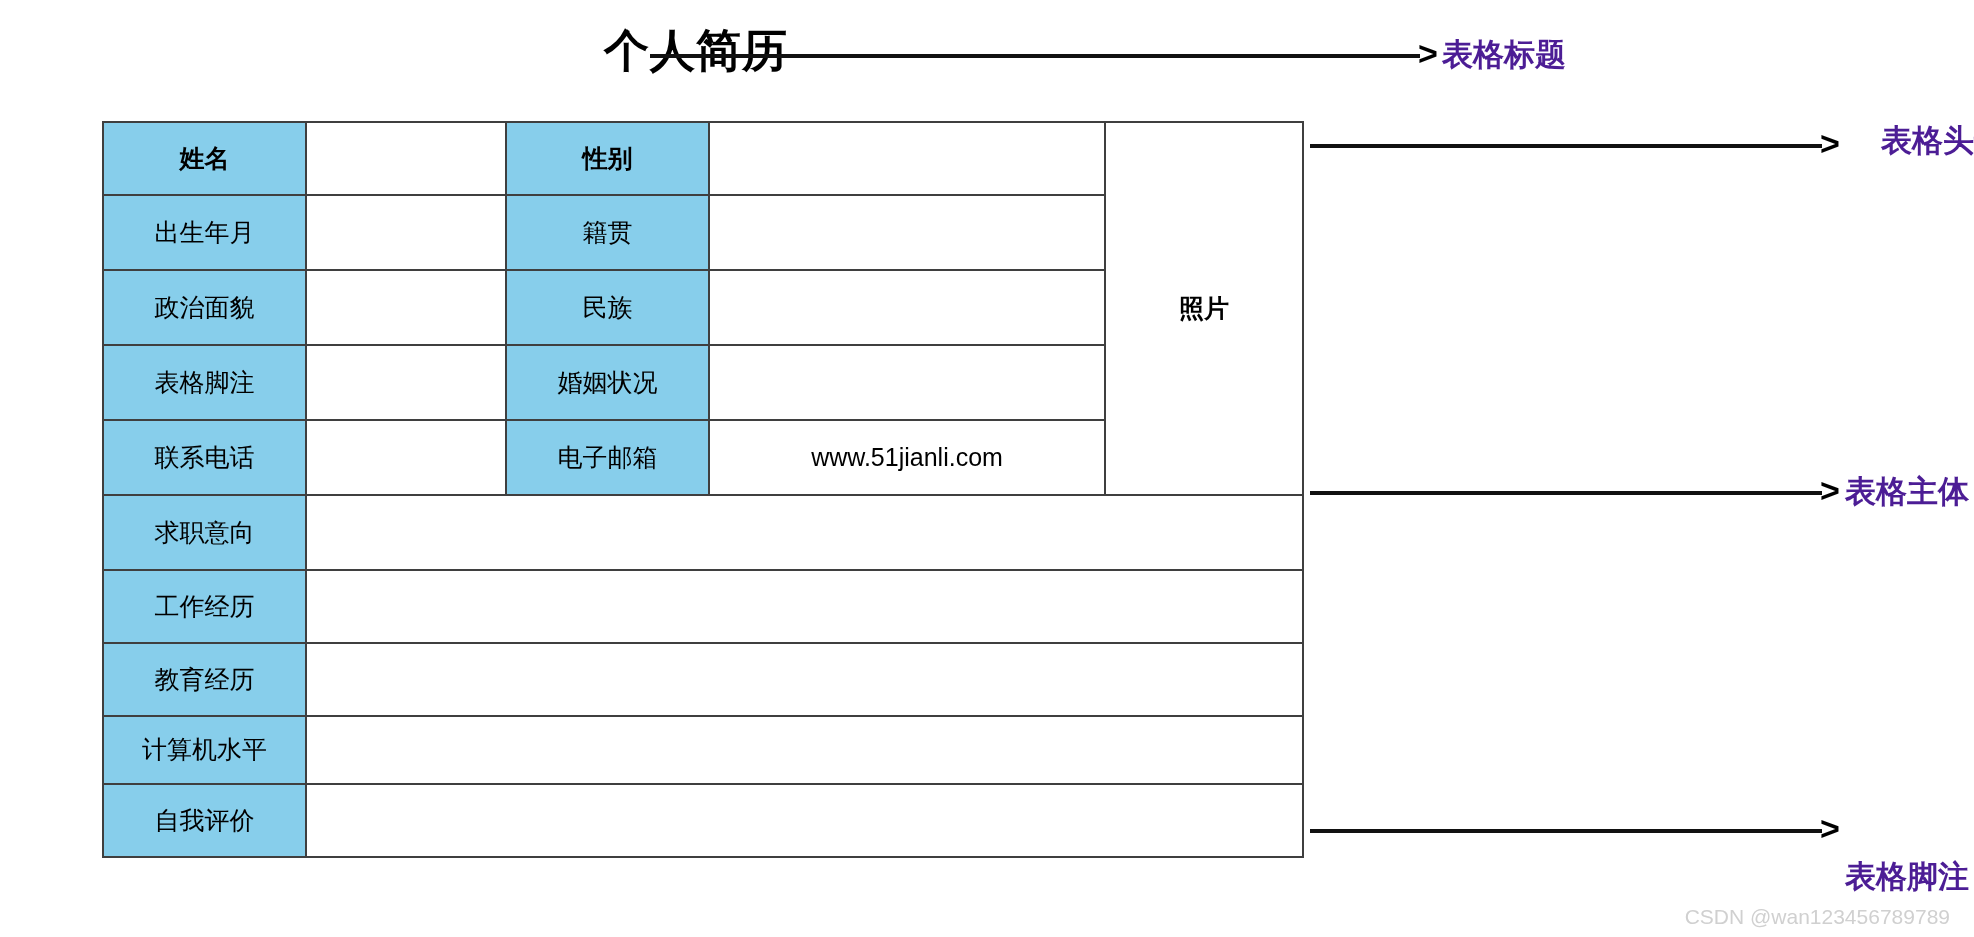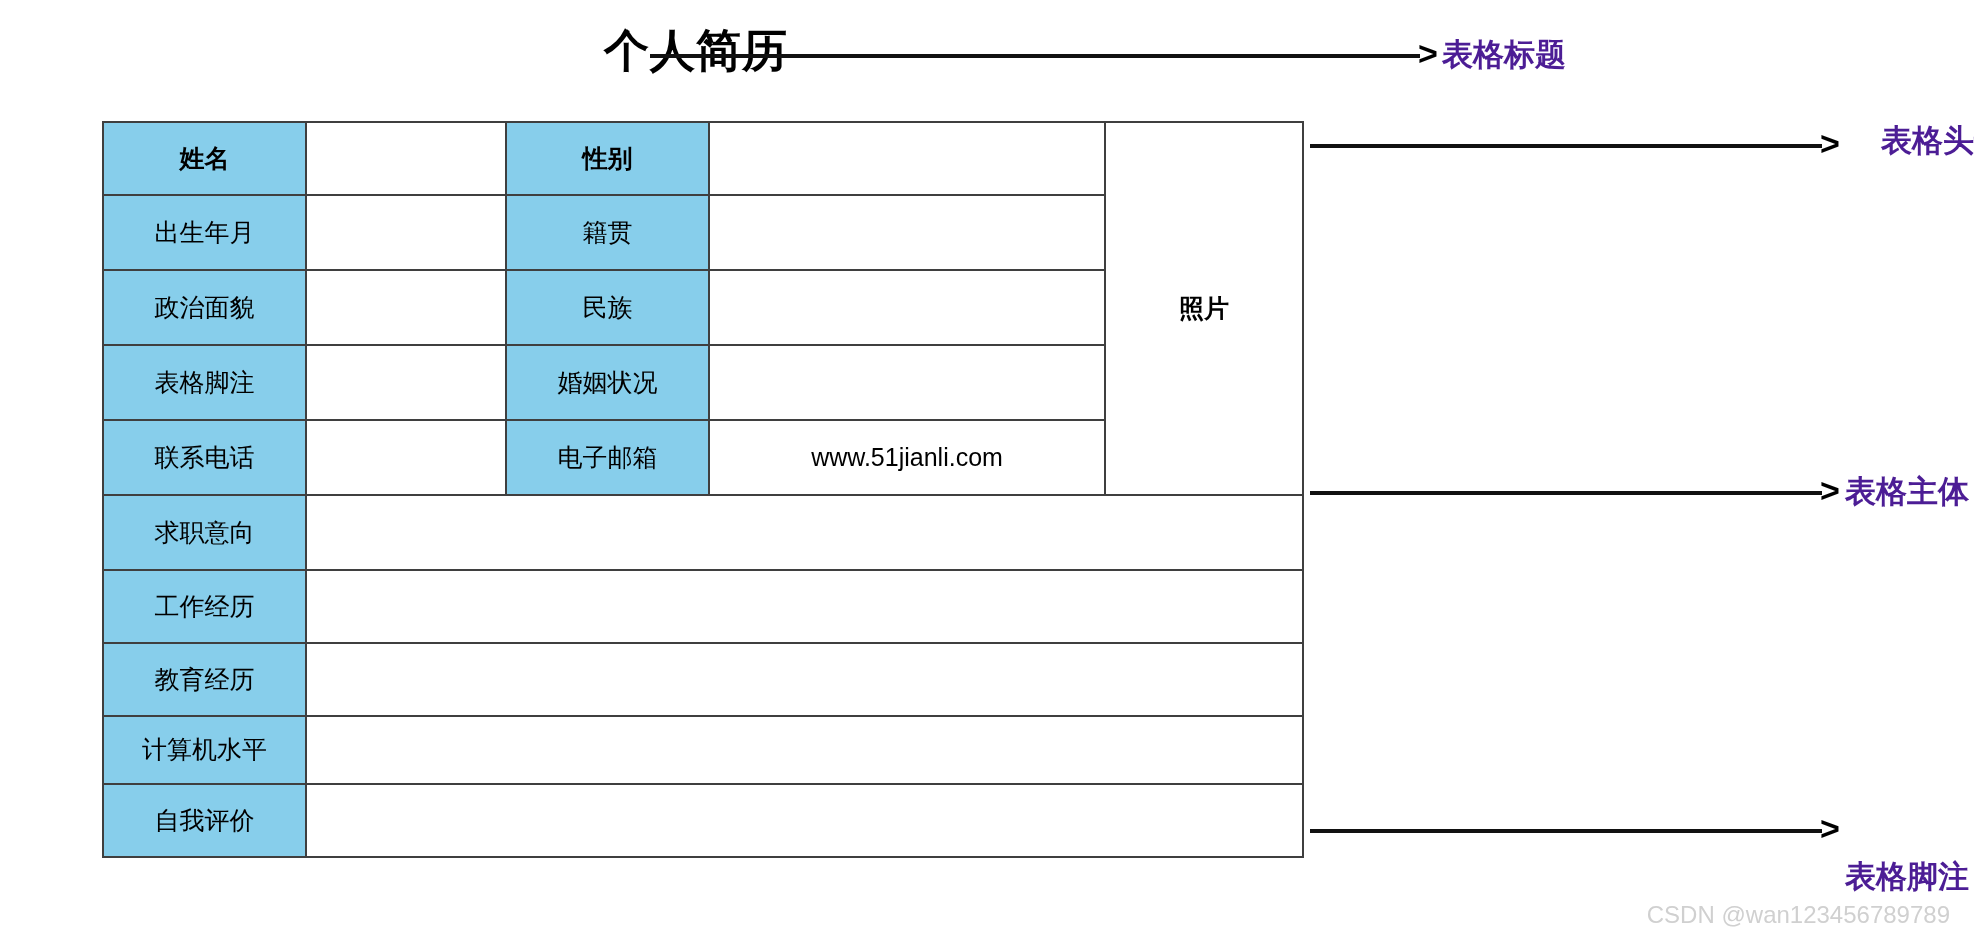--- a/index.html
+++ b/index.html
@@ -83,21 +83,21 @@
   }
   #website-cell {
     font-size: 27px;
     margin-top: 20px;
   }
 
   
   #watermark {
     position: absolute;
     right: 24px; bottom: 8px;
-    font-size: 24px;
+    font-size: 21px;
     color: #d0d0d0;
     white-space: nowrap;
   }
 </style>
 </head>
 <body>
 
 <div id="title-block">
   <span id="resume-title">个人简历</span>
 </div>

